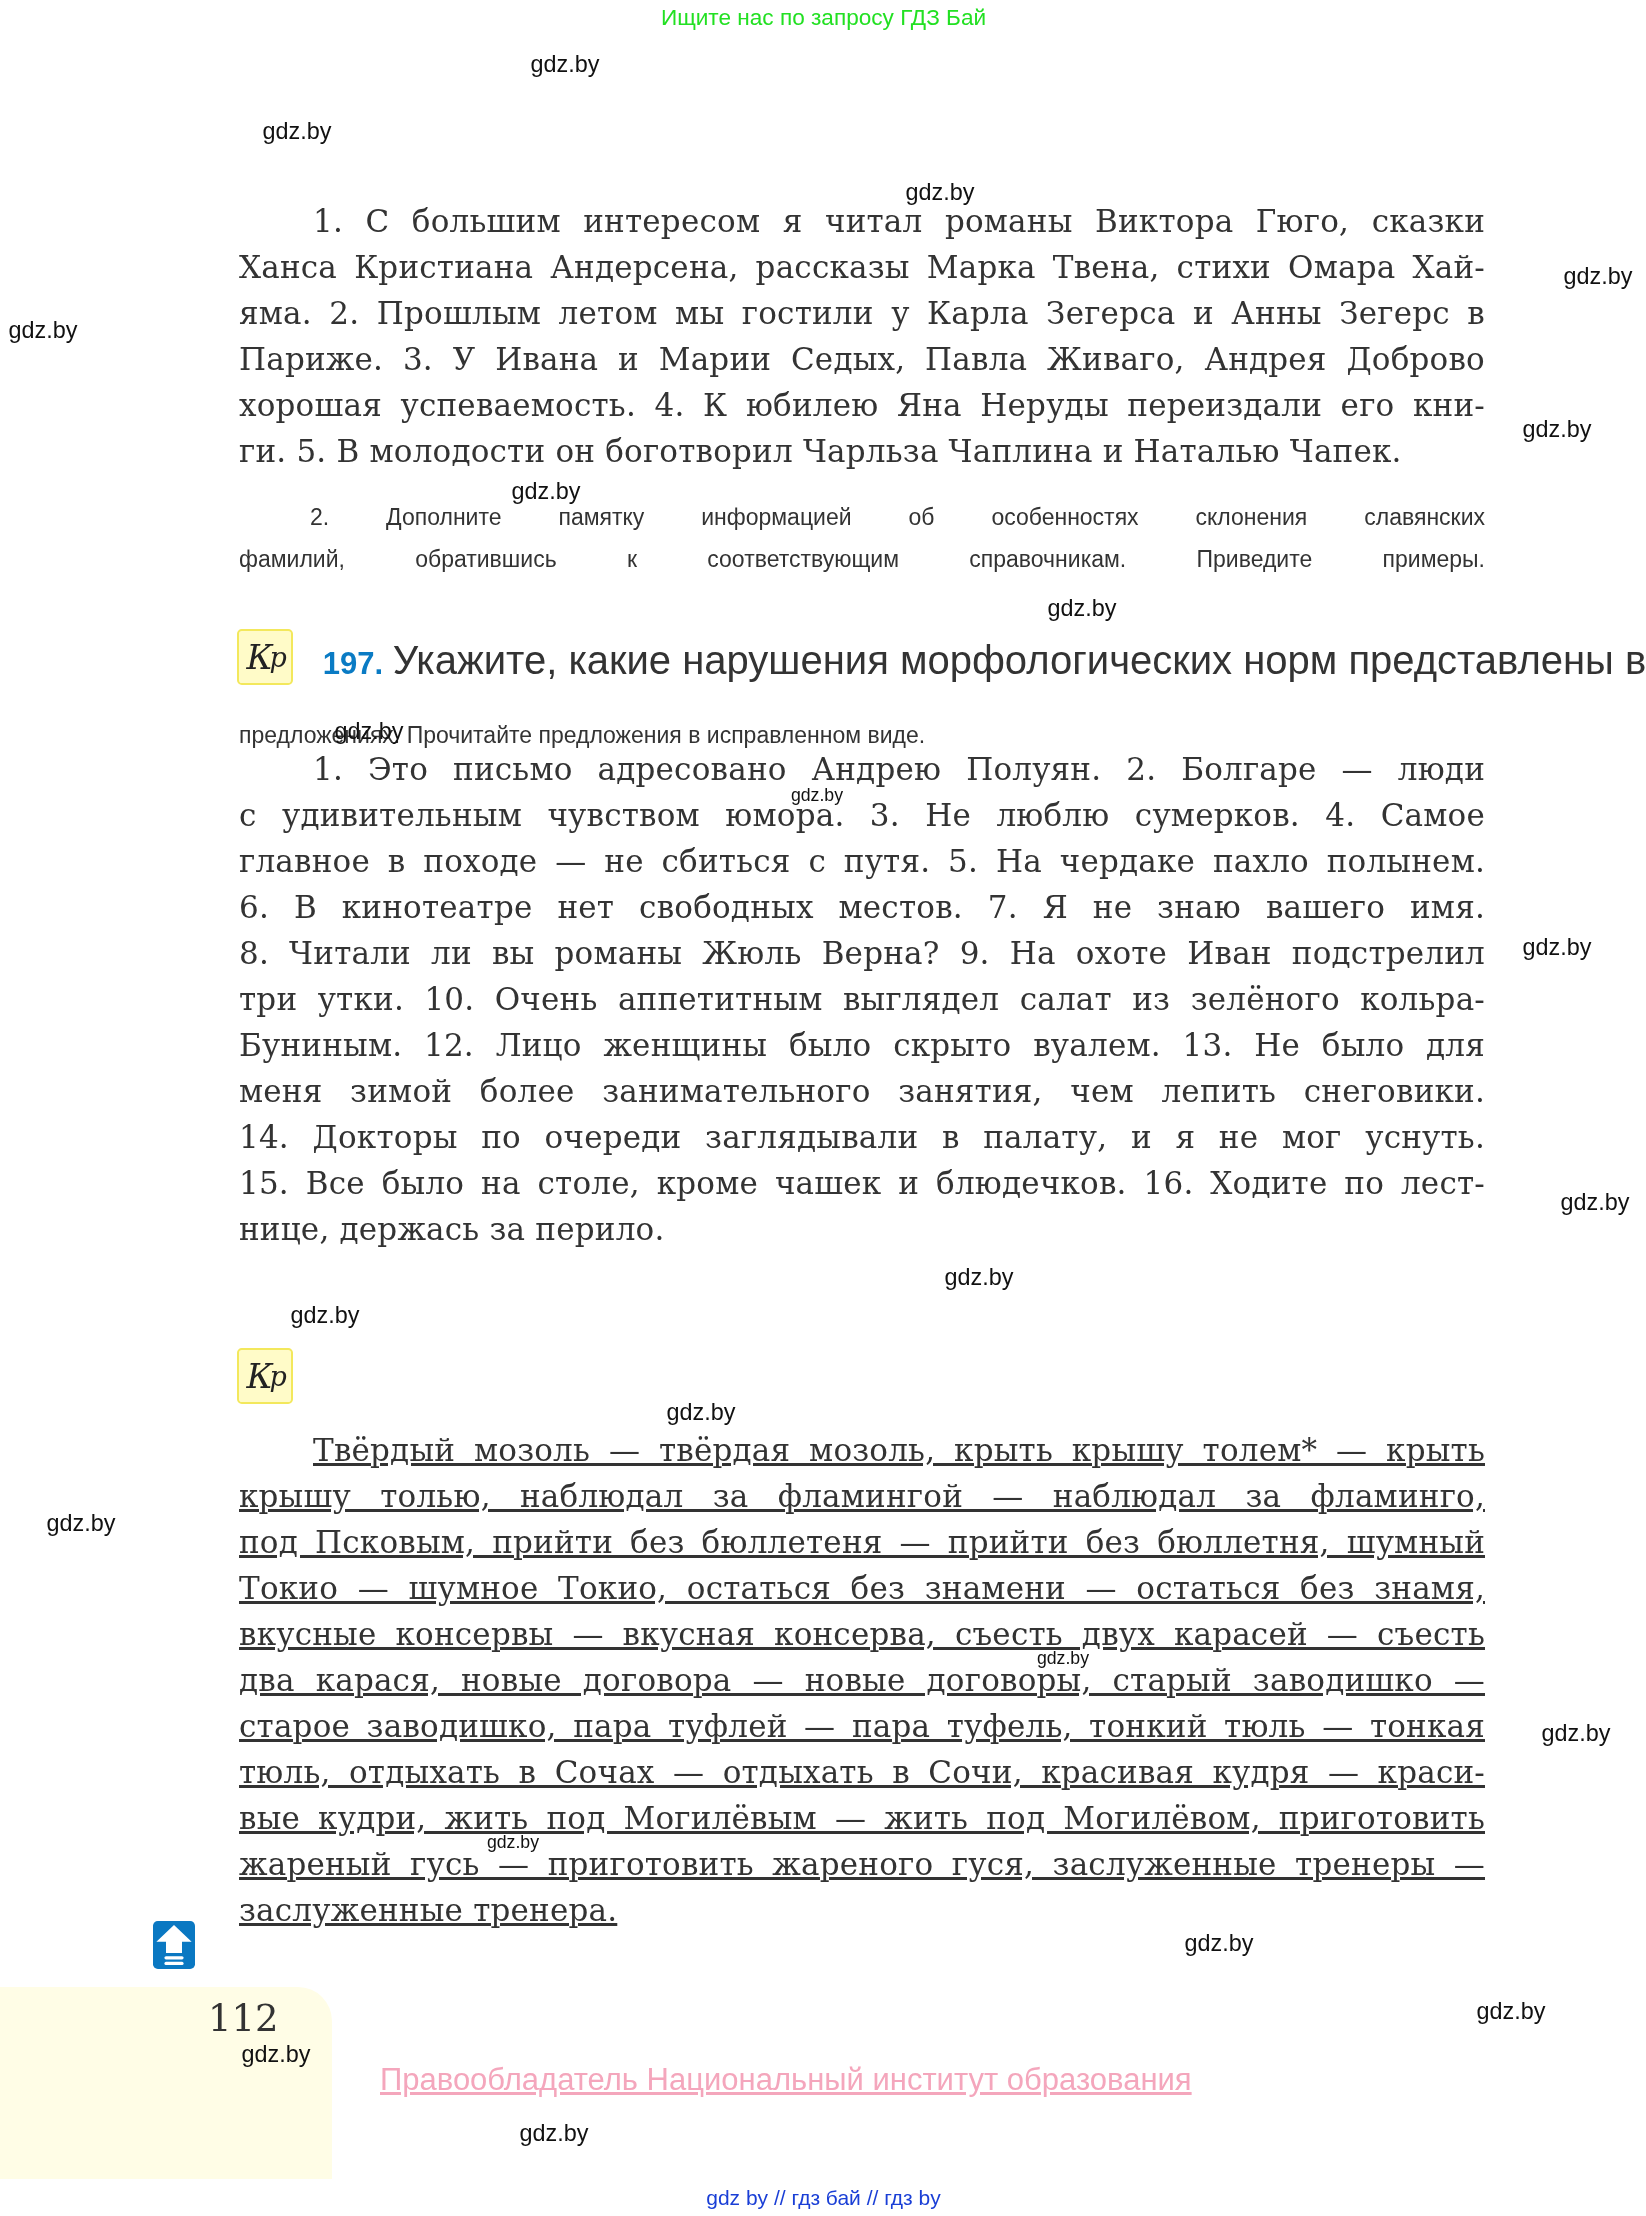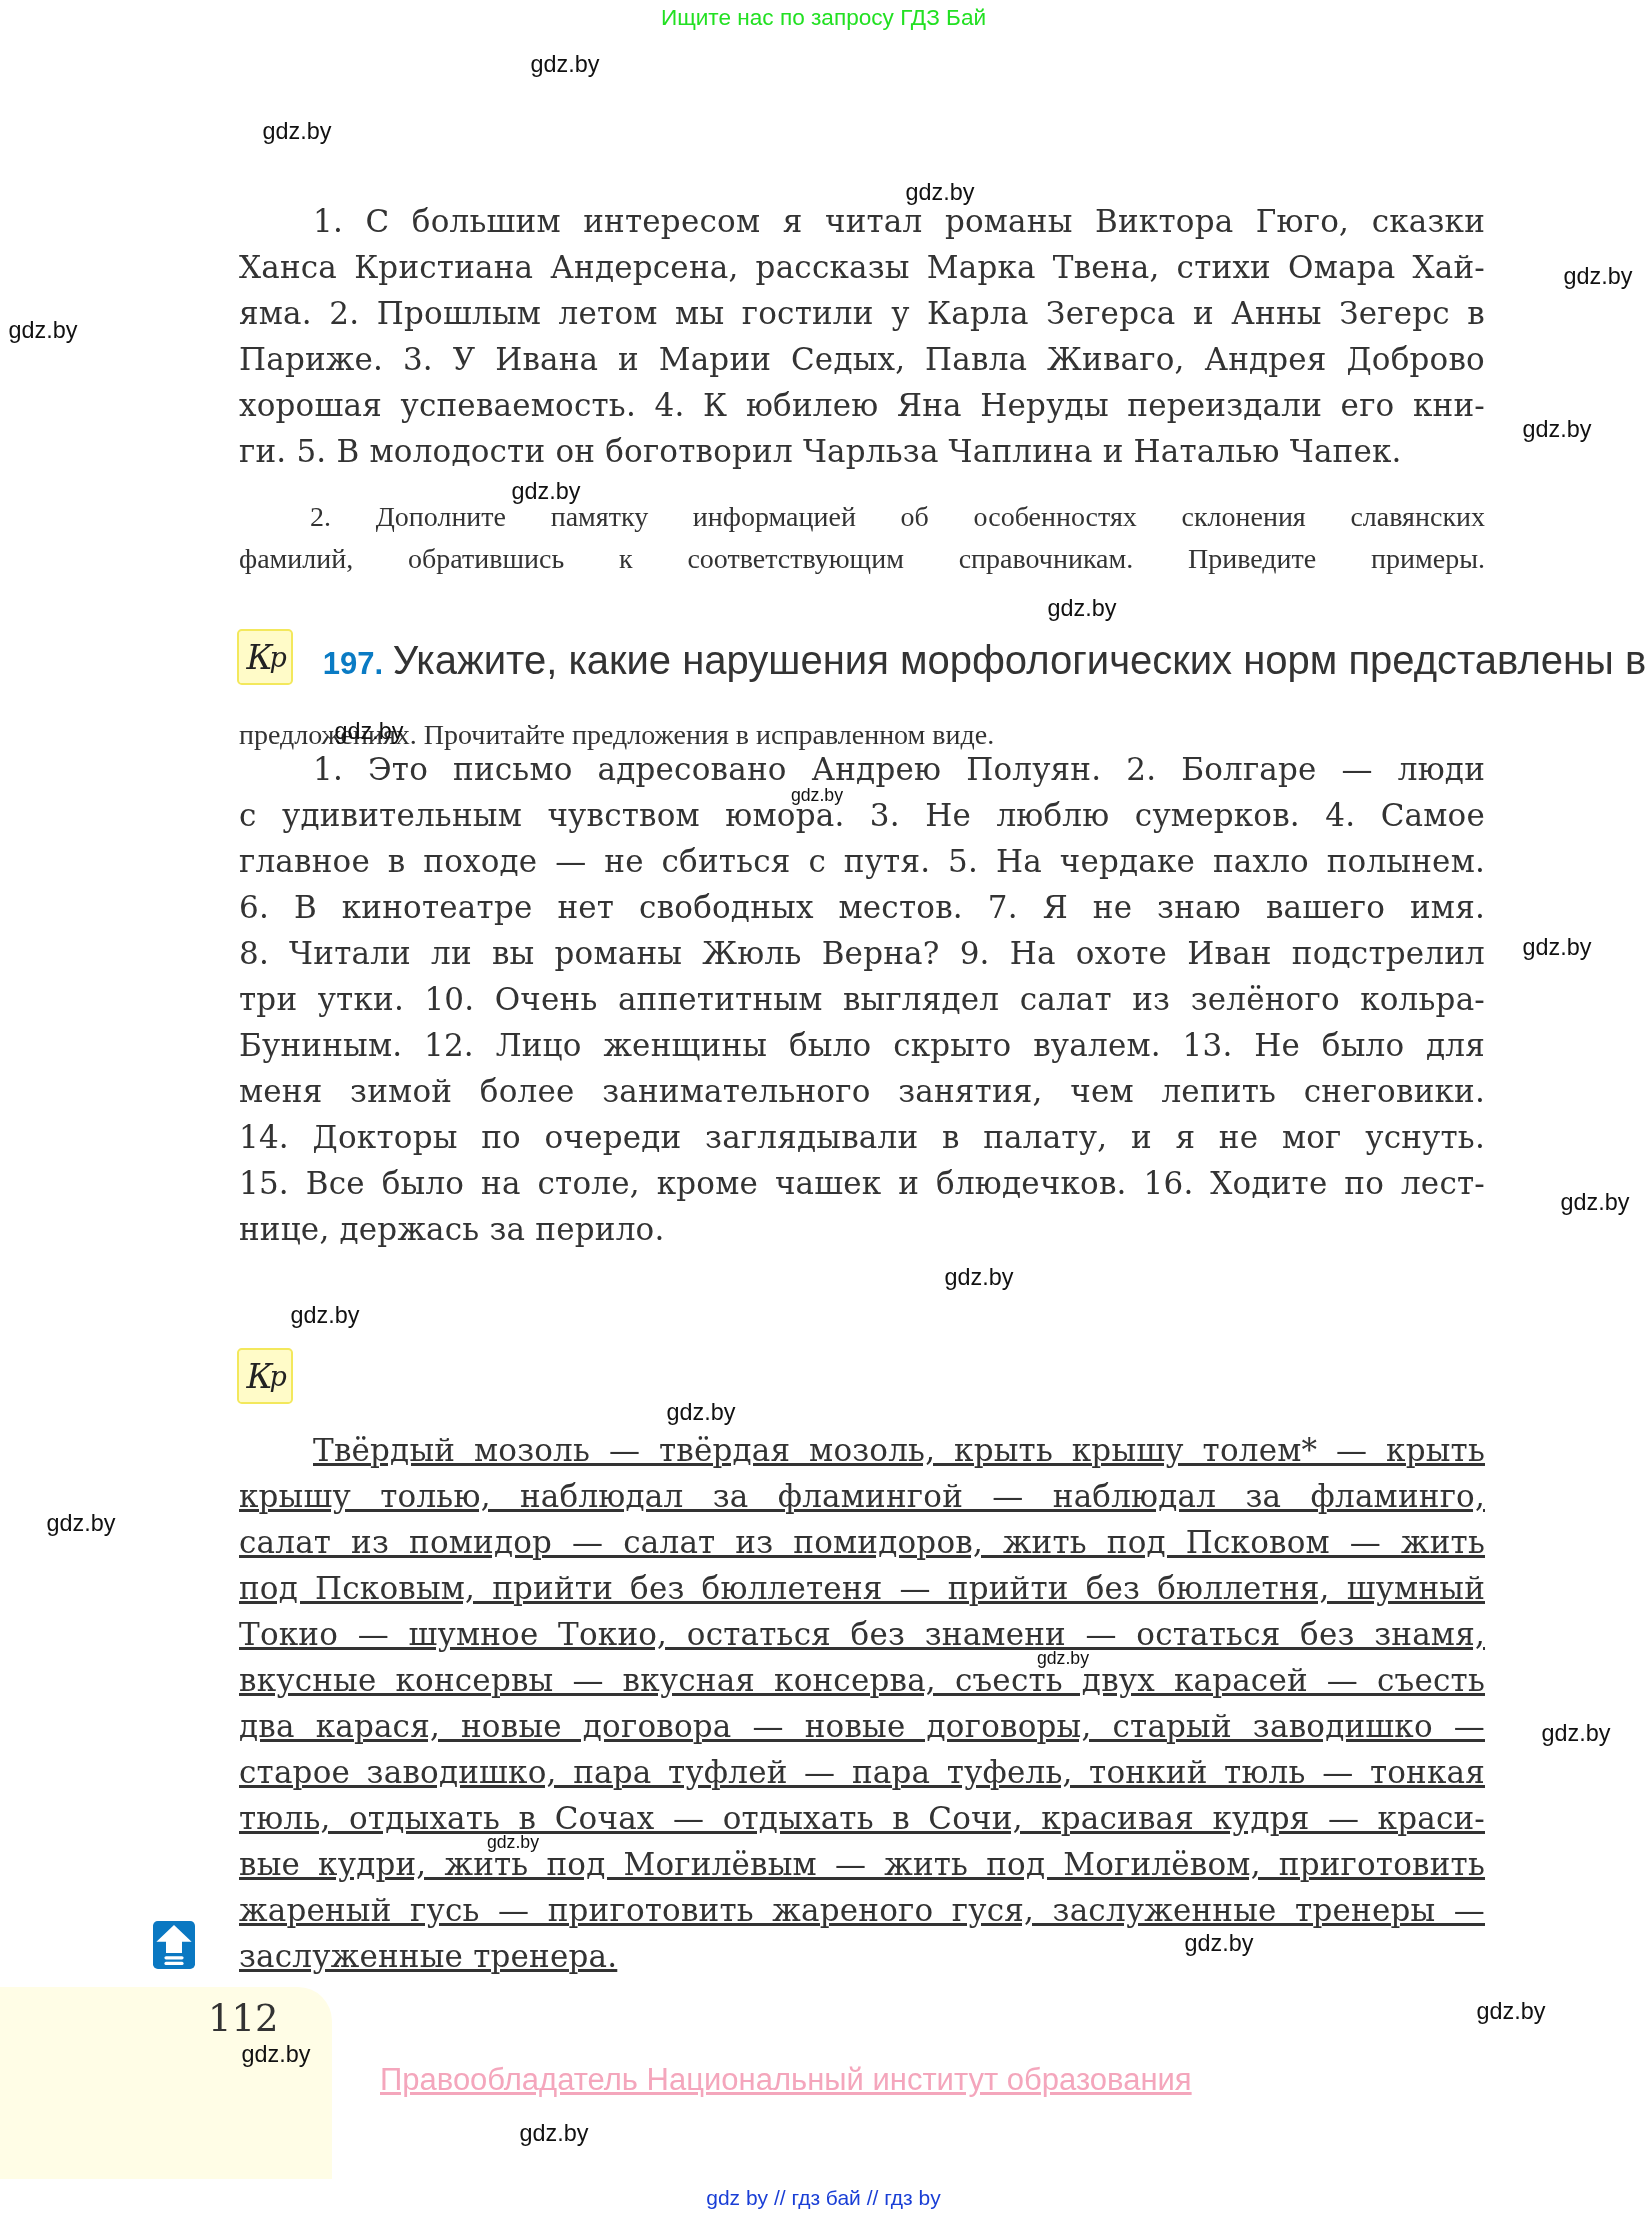--- a/index.html
+++ b/index.html
@@ -3,21 +3,21 @@
   <meta charset="utf-8">
   <style>
     html, body { margin:0; padding:0; background:#ffffff; }
     body { width:1647px; height:2216px; position:relative; overflow:hidden; }
     .topbanner { position:absolute; top:4.8px; left:0; width:1647px; text-align:center;
       font-family:"Liberation Sans", sans-serif; font-size:22.6px; color:#22e022; }
     .wm { position:absolute; font-family:"Liberation Sans", sans-serif; font-size:23.4px; color:#111; white-space:nowrap; transform:translate(-50%,-50%); }
     .wm.small { font-size:17.7px; }
     .block { position:absolute; left:239px; width:1246px; }
     .serif { font-family:"DejaVu Serif", "Liberation Serif", serif; font-size:31px; color:#333; letter-spacing:0.2px; }
-    .sans { font-family:Liberation Serif, serif; font-size:28px; color:#333; }
+    .sans { font-family:Liberation Sans, sans-serif; font-size:23px; color:#333; }
     .line { height:46px; line-height:46px; text-align:justify; text-align-last:justify; white-space:nowrap; overflow:visible; }
     .line.last { text-align-last:left; }
     .line.indent { padding-left:74px; }
     .hdr { position:absolute; left:237px; display:flex; align-items:flex-start; }
     .kr { width:56px; height:56px; background:#fffbc8; border:2.4px solid #f3e85c; border-radius:4.8px; box-sizing:border-box;
       font-family:"DejaVu Serif", serif; font-style:italic; font-size:34px; color:#222; display:flex; align-items:center; justify-content:center; letter-spacing:-3.2px; }
     .kr sub { font-size:27px; vertical-align:-6.4px; }
     .exnum { font-family:"Liberation Sans", sans-serif; font-weight:bold; font-size:31px; color:#0a7bc4; margin-right:9.7px;margin-left:12px; }
     .hdrtext { font-family:"Liberation Sans", sans-serif; font-size:40px; color:#333; }
     .upicon { position:absolute; left:153px; top:1921px; width:42px; height:48px; background:#0a78c2; border-radius:4.8px; }
@@ -71,21 +71,20 @@
   <div class="line last">нице, держась за перило.</div>
 </div>
 
 <div class="hdr" style="top:1348px;">
   <div class="kr">К<sub>р</sub></div>
 </div>
 
 <div class="block serif" style="top:1427px;text-decoration:underline;">
   <div class="line indent">Твёрдый мозоль — твёрдая мозоль, крыть крышу толем* — крыть</div>
   <div class="line">крышу толью, наблюдал за фламингой — наблюдал за фламинго,</div>
-  <div class="line">салат из помидор — салат из помидоров, жить под Псковом — жить</div>
   <div class="line">под Псковым, прийти без бюллетеня — прийти без бюллетня, шумный</div>
   <div class="line">Токио — шумное Токио, остаться без знамени — остаться без знамя,</div>
   <div class="line">вкусные консервы — вкусная консерва, съесть двух карасей — съесть</div>
   <div class="line">два карася, новые договора — новые договоры, старый заводишко —</div>
   <div class="line">старое заводишко, пара туфлей — пара туфель, тонкий тюль — тонкая</div>
   <div class="line">тюль, отдыхать в Сочах — отдыхать в Сочи, красивая кудря — краси-</div>
   <div class="line">вые кудри, жить под Могилёвым — жить под Могилёвом, приготовить</div>
   <div class="line">жареный гусь — приготовить жареного гуся, заслуженные тренеры —</div>
   <div class="line last">заслуженные тренера.</div>
 </div>

